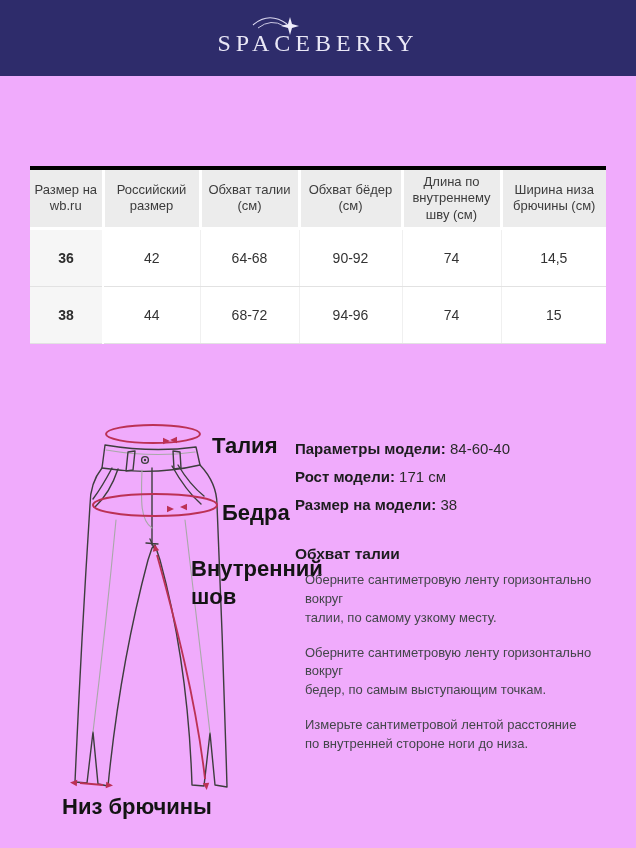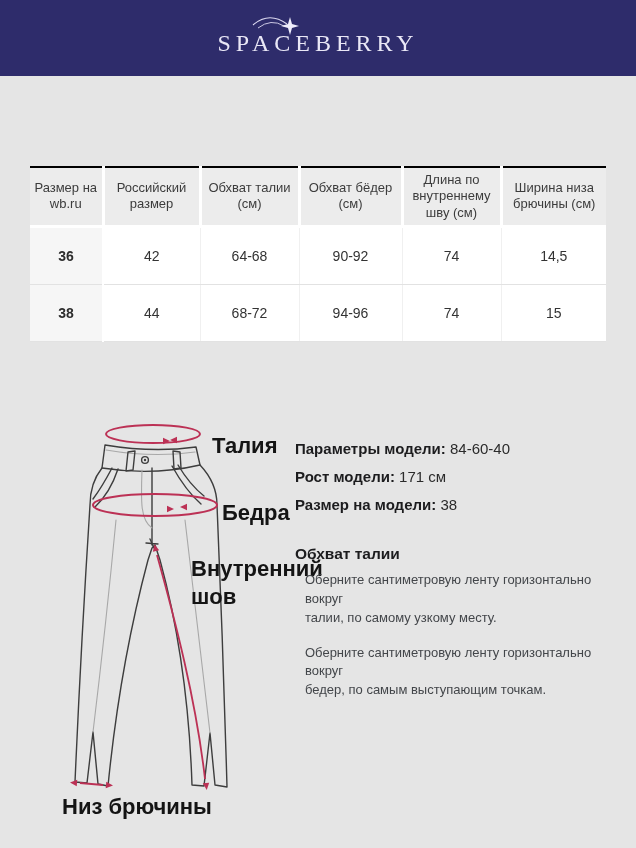--- a/index.html
+++ b/index.html
@@ -1,38 +1,38 @@
 <!DOCTYPE html>
 <html><head>
 <meta charset="utf-8">
 <style>
   * { margin:0; padding:0; box-sizing:border-box; }
   html,body { background:#fff; }
   .page {
-    position:relative; width:636px; height:848px; background:#e5e5e5;
+    position:relative; width:636px; height:848px; background:#f0abfc;
     font-family:"Liberation Sans", sans-serif; color:#333; overflow:hidden;
   }
 
   
   .banner {
     position:absolute; top:0; left:0; width:636px; height:76px;
     background:#2e2c6b; display:flex; align-items:center; justify-content:center;
   }
   .logo { position:relative; display:inline-block; padding-top:10px; }
   .logo-text {
     font-family:"Liberation Serif", serif; font-weight:400;
     font-size:24px; letter-spacing:5px; color:#e9e7f6; white-space:nowrap;
   }
   .star-svg { position:absolute; left:34px; top:-11px; width:52px; height:32px; }
 
   
   .size-table {
     position:absolute; top:166px; left:30px; width:576px;
     border-collapse:collapse; table-layout:fixed; text-align:center;
-    border-top:2px solid #000000;
+    border-top:4px solid #000000;
   }
   .size-table th {
     background:#ececec; font-weight:400; font-size:13px; line-height:1.25;
     color:#3c3c3c; padding:4px 4px; height:51px; vertical-align:middle;
     border-right:3px solid #ffffff; border-bottom:3px solid #ffffff;
   }
   .size-table th:last-child { border-right:none; }
   .size-table td {
     background:#ffffff; font-size:14px; color:#333; height:27px; padding:20px 4px;
     border-bottom:1px solid #e2e2e2; border-right:1px solid #f0f0f0;
@@ -188,17 +188,19 @@
       <div class="section first-sec">
         <h3>Обхват талии</h3>
         <p>Оберните сантиметровую ленту горизонтально вокруг
 талии, по самому узкому месту.</p>
       </div>
       <div class="section">
         <p>Оберните сантиметровую ленту горизонтально вокруг
 бедер, по самым выступающим точкам.</p>
       </div>
       <div class="section">
+        <p>Измерьте сантиметровой лентой расстояние
+по внутренней стороне ноги до низа.</p>
       </div>
     </div>
   </section>
 
 </div>
 
 </body></html>

